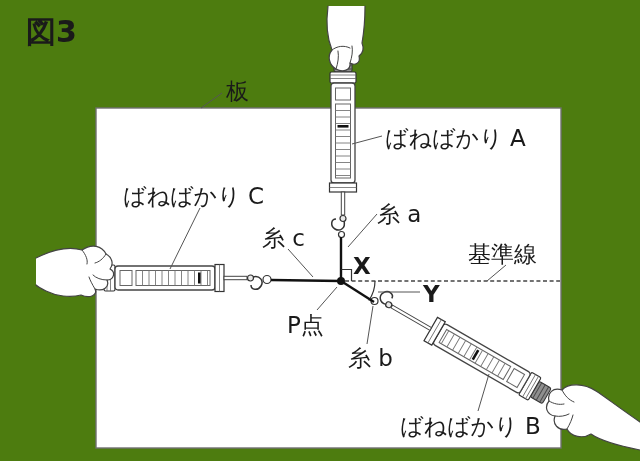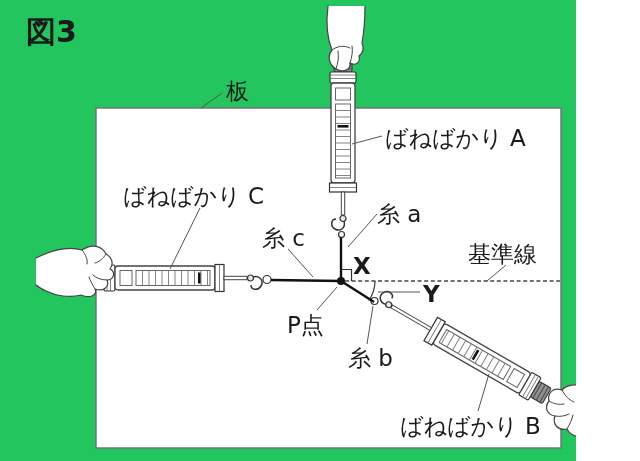--- a/index.html
+++ b/index.html
@@ -1,16 +1,16 @@
 <!DOCTYPE html>
 <html><head>
 <meta charset="utf-8">
 <style>
   html,body{margin:0;padding:0;background:#ffffff;}
-  .canvas{width:576px;height:461px;background:#22c55e;position:relative;overflow:hidden;}
+  .canvas{width:640px;height:461px;background:#4d7c0f;position:relative;overflow:hidden;}
   svg{display:block;}
   text{font-family:"DejaVu Sans","Liberation Sans",sans-serif;fill:#1a1a1a;}
   .lbl{font-size:23px;}
   .lbl-bold{font-size:23px;font-weight:600;}
   .title{font-size:30px;font-weight:bold;}
   .leader{stroke:#555555;stroke-width:1;}
   .string{stroke:#111111;stroke-width:2.4;fill:none;}
   .thin{stroke:#333333;stroke-width:1.2;fill:none;}
   .hand{fill:#ffffff;stroke:#444444;stroke-width:1.2;stroke-linecap:round;stroke-linejoin:round;}
   .handline{fill:none;stroke:#444444;stroke-width:1;stroke-linecap:round;}

